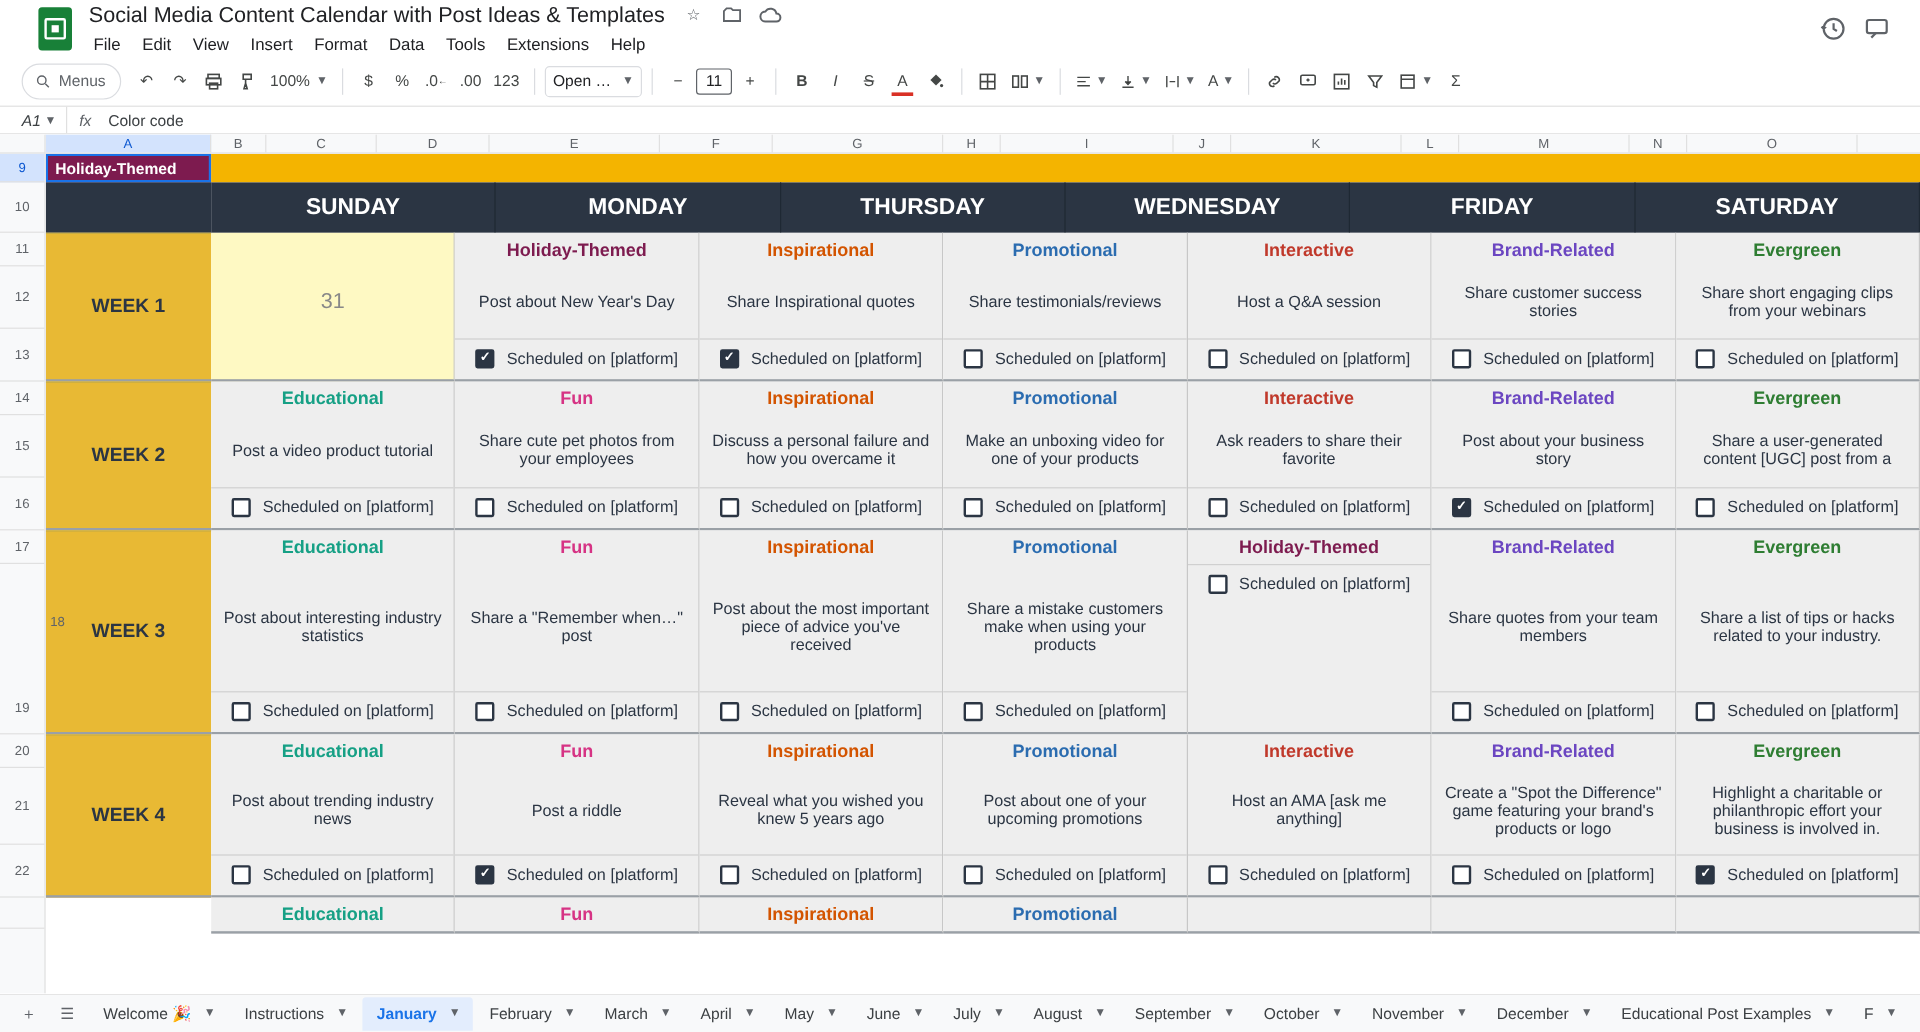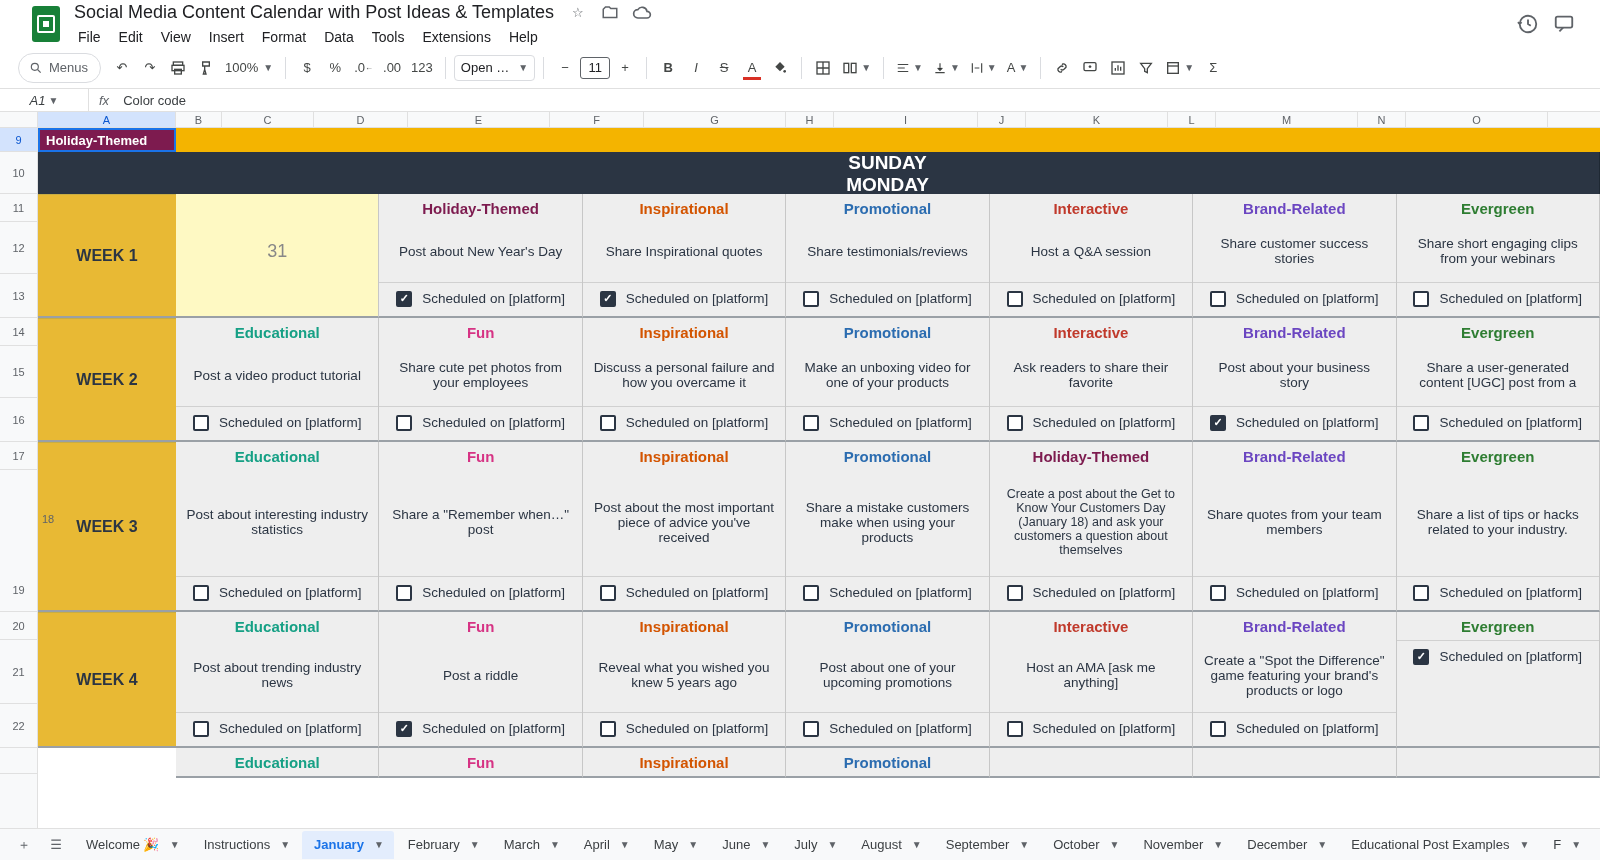--- a/index.html
+++ b/index.html
@@ -24,39 +24,39 @@
 .zoom-box { border:none; font-size:13px; padding-right:2px;}
 .font-drop { border:1px solid #dadce0; border-radius:4px; height:26px; display:flex; align-items:center; padding:0 6px; font-size:13px; gap:6px; min-width:62px;}
 .font-size-box { width:30px; height:22px; border:1px solid #5f6368; border-radius:3px; text-align:center; font-size:13px; display:flex; align-items:center; justify-content:center;}
 .vsep { width:1px; height:22px; background:#dadce0; margin:0 6px; }
 .color-under { position:relative; }
 .color-under::after { content:""; position:absolute; bottom:2px; left:4px; right:4px; height:3px; background:#000; }
 .color-under.red::after { background:#d93025; }
 
 
 .formula-bar { display:flex; align-items:center; height:24px; border-top:1px solid #e0e0e0; border-bottom:1px solid #e0e0e0; font-size:13px;}
-.name-box { width:89px; padding:0 8px; border-right:1px solid #e0e0e0; display:flex; align-items:center; justify-content:center; color:#3c4043; height:100%; font-style:italic;}
+.name-box { width:56px; padding:0 8px; border-right:1px solid #e0e0e0; display:flex; align-items:center; justify-content:flex-end; color:#3c4043; height:100%; font-style:italic;}
 .fx-label { padding:0 10px; font-style:italic; color:#5f6368;}
 .formula-text { padding-left:4px; color:#3c4043; }
 
 
 .grid-area { position:relative; height: calc(100% - 48px - 40px - 24px - 32px); overflow:hidden; background:#fff;}
 .corner { position:absolute; left:0; top:0; width:38px; height:16px; background:#f8f9fa; border-right:1px solid #e0e0e0; border-bottom:1px solid #e0e0e0; z-index:3;}
 .col-headers { position:absolute; left:38px; right:0; top:0; height:16px; display:flex; background:#f8f9fa; border-bottom:1px solid #e0e0e0; z-index:2; font-size:11px; color:#5f6368;}
 .col-headers div { border-right:1px solid #e0e0e0; display:flex; align-items:center; justify-content:center; }
 .row-headers { position:absolute; left:0; top:16px; bottom:0; width:38px; background:#f8f9fa; border-right:1px solid #e0e0e0; z-index:2; font-size:11px; color:#5f6368;}
 .row-headers div { border-bottom:1px solid #e0e0e0; display:flex; align-items:center; justify-content:center;}
 
 .cells { position:absolute; left:38px; top:16px; right:0; bottom:0; overflow:hidden;}
 .col-rest { position:absolute; left:138px; right:0; top:0; }
 
 .yellow-strip { position:absolute; left:0; right:0; top:0; height:24px; background:#f4b400;}
 .a9 { position:absolute; left:0; top:0; width:138px; height:24px; background:#7d1b4f; color:#fff; font-weight:bold; display:flex; align-items:center; padding-left:6px; font-size:13px; border:2px solid #1a73e8; border-bottom:2px solid #1a73e8; }
 
-.days-row { position:absolute; left:0; right:0; top:24px; height:42px; background:#2b3543; display:flex;flex-direction:column;}
+.days-row { position:absolute; left:0; right:0; top:24px; height:42px; background:#2b3543; display:flex;}
 .days-row .cell { flex:1; min-width:190px; color:#fff; font-weight:bold; font-size:19px; display:flex; align-items:center; justify-content:center; border-right:1px solid #1e2833;}
 .a-day { position:absolute; left:0; top:24px; width:138px; height:42px; background:#2b3543;}
 
 .week-label { position:absolute; left:0; width:138px; background:#e8b934; color:#2b3543; font-weight:bold; font-size:16px; display:flex; align-items:center; justify-content:center; border-bottom:2px solid #9aa0a6; border-top:1px solid #c9ad43;}
 
 .week-body { position:absolute; left:0; right:0; display:flex;}
 .day-col { flex:1; min-width:190px; border-right:1px solid #c7c7c7; border-bottom:2px solid #9aa0a6; display:flex; flex-direction:column; background:#eeeeee;}
 .day-col.muted { background:#fef9c3; color:#777; }
 .cat-line { text-align:center; font-weight:bold; font-size:15px; padding:6px 4px 0 4px; min-height:28px;}
 .idea-line { text-align:center; font-size:13.5px; color:#2b3543; padding:4px 10px 6px 10px; display:flex; align-items:center; justify-content:center; flex:1;}
@@ -462,21 +462,20 @@
         <div class="day-col">
             <div class="cat-line c-promo">Promotional</div>
             <div class="idea-line">Share a mistake customers make when using your products</div>
             <div class="sched-line">
               <span class="chk"></span>
               <span>Scheduled on [platform]</span>
             </div>
           </div>
         <div class="day-col">
             <div class="cat-line c-holiday">Holiday-Themed</div>
-            <div class="idea-line" style="font-size:12.5px">Create a post about the Get to Know Your Customers Day (January 18) and ask your customers a question about themselves</div>
             <div class="sched-line">
               <span class="chk"></span>
               <span>Scheduled on [platform]</span>
             </div>
           </div>
         <div class="day-col">
             <div class="cat-line c-brand">Brand-Related</div>
             <div class="idea-line">Share quotes from your team members</div>
             <div class="sched-line">
               <span class="chk"></span>
@@ -537,20 +536,21 @@
         <div class="day-col">
             <div class="cat-line c-brand">Brand-Related</div>
             <div class="idea-line">Create a "Spot the Difference" game featuring your brand's products or logo</div>
             <div class="sched-line">
               <span class="chk"></span>
               <span>Scheduled on [platform]</span>
             </div>
           </div>
         <div class="day-col">
             <div class="cat-line c-ever">Evergreen</div>
+            <div class="idea-line">Highlight a charitable or philanthropic effort your business is involved in.</div>
             <div class="sched-line">
               <span class="chk checked"></span>
               <span>Scheduled on [platform]</span>
             </div>
           </div>
       </div>
 
       <div class="week-body" style="top:620px; height:30px;">
         <div class="day-col">
             <div class="cat-line c-edu">Educational</div>

